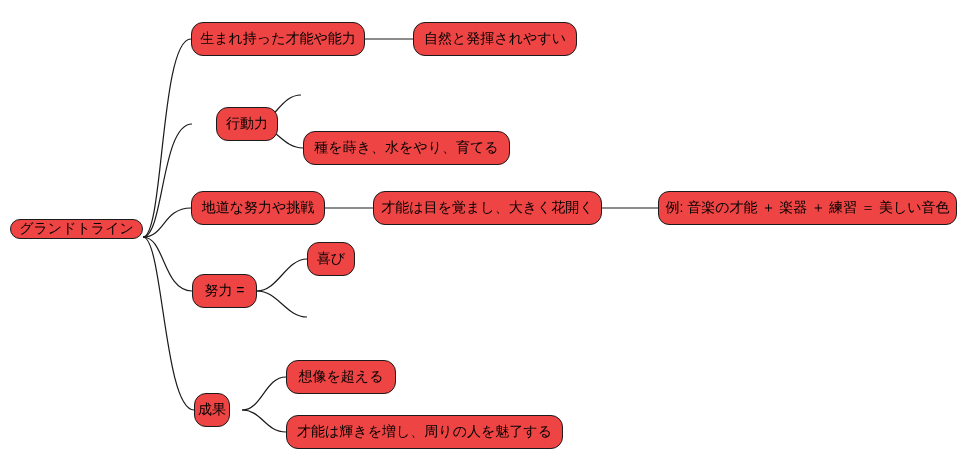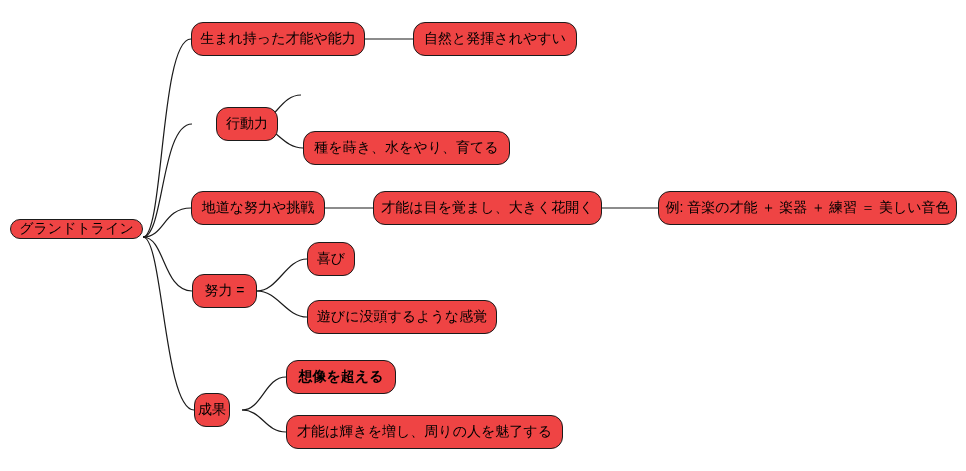--- a/index.html
+++ b/index.html
@@ -73,23 +73,22 @@
   <div class="node root" style="left:10px; top:219px; width:133px;">グランドトライン</div>
 
   <div class="node" style="left:191px; top:22px; width:174px;">生まれ持った才能や能力</div>
   <div class="node" style="left:413px; top:22px; width:164px;">自然と発揮されやすい</div>
 
   <div class="node" style="left:192px; top:107px; width:62px;margin-left:24px;">行動力</div>
   <div class="node" style="left:303px; top:131px; width:207px;text-align:center;">種を蒔き、水をやり、育てる</div>
 
   <div class="node" style="left:191px; top:191px; width:134px;">地道な努力や挑戦</div>
   <div class="node" style="left:373px; top:191px; width:229px;">才能は目を覚まし、大きく花開く</div>
-  <div class="node" style="left:658px; top:191px; width:299px;">例: 音楽の才能 ＋ 楽器 ＋ 練習 ＝ 美しい音色</div>
+  <div class="node" style="left:658px; top:191px; width:299px;border-radius:11px;">例: 音楽の才能 ＋ 楽器 ＋ 練習 ＝ 美しい音色</div>
 
   <div class="node" style="left:192px; top:274px; width:65px;">努力 =</div>
   <div class="node" style="left:307px; top:242px; width:48px;">喜び</div>
-  <div class="node" style="left:307px; top:300px; width:190px;">遊びに没頭するような感覚</div>
 
   <div class="node" style="left:194px; top:393px; width:36px;">成果</div>
-  <div class="node" style="left:286px; top:360px; width:110px;font-weight:bold;">想像を超える</div>
+  <div class="node" style="left:286px; top:360px; width:110px;">想像を超える</div>
   <div class="node" style="left:286px; top:415px; width:277px;">才能は輝きを増し、周りの人を魅了する</div>
 
 </div>
 
 </body></html>

